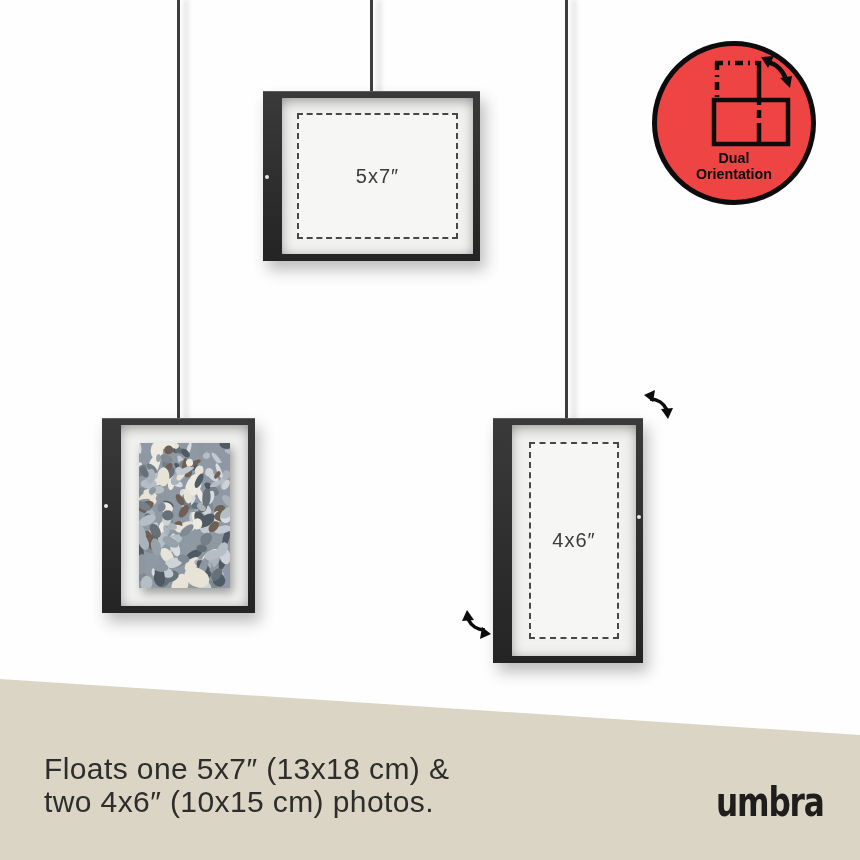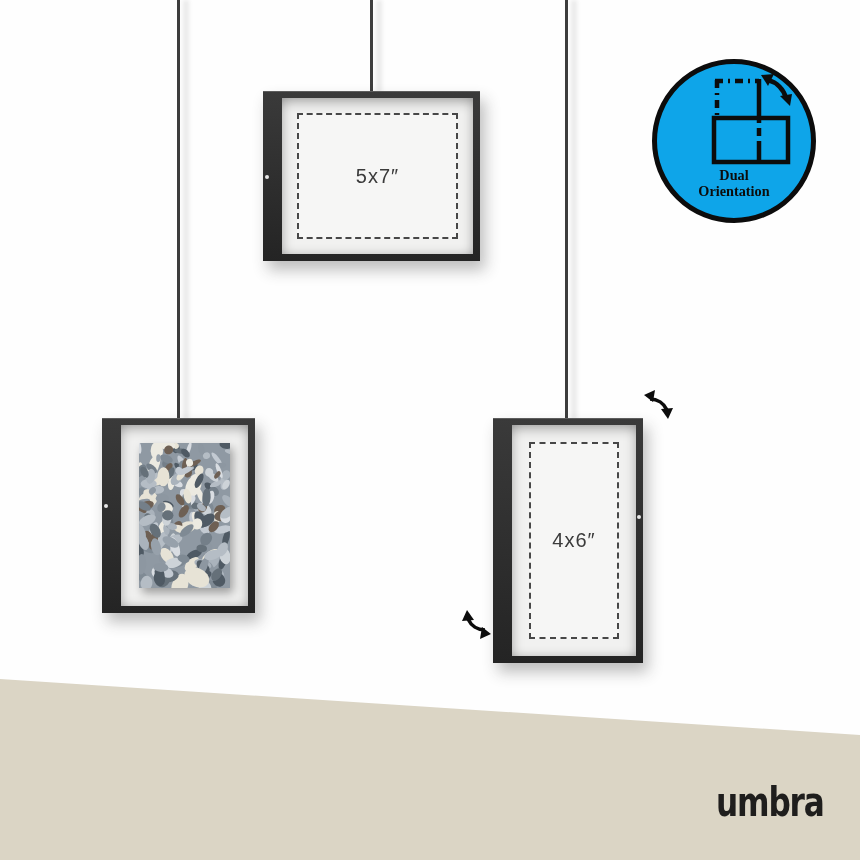--- a/index.html
+++ b/index.html
@@ -42,22 +42,22 @@
 
   .hw-dot{position:absolute;width:4px;height:4px;border-radius:50%;
           background:#e8e8e8;}
 
   
   .rot-arrow{position:absolute;width:34px;height:32px;}
   .rot-arrow.tr{left:642px;top:388px;}
   .rot-arrow.bl{left:459px;top:609px;transform:rotate(180deg);}
 
   
-  .badge{position:absolute;left:652px;top:59px;width:164px;height:164px;
-         border:5px solid #0c0c0c;border-radius:50%;background:#0ea5e9;box-sizing:border-box;font-family:Liberation Serif, serif;}
+  .badge{position:absolute;left:652px;top:41px;width:164px;height:164px;
+         border:5px solid #0c0c0c;border-radius:50%;background:#ef4444;box-sizing:border-box;}
   .badge-icon{position:absolute;left:43px;top:10px;width:92px;height:92px;}
   .badge-text{position:absolute;left:0;right:0;top:104px;text-align:center;
               font-weight:bold;font-size:15px;line-height:15.5px;color:#0c0c0c;
               transform:scaleX(.95);}
 
   
   .caption{position:absolute;left:44px;top:752px;font-size:30px;line-height:33px;
            color:#2e2d2b;letter-spacing:.4px;}
   .logo{position:absolute;left:716px;top:779px;font-family:"DejaVu Sans",sans-serif;
         font-weight:bold;font-size:40px;color:#1f1e1d;letter-spacing:-1.5px;
@@ -313,16 +313,20 @@
       <path d="M68 6 A 25 25 0 0 1 86 24" fill="none" stroke="#0c0c0c" stroke-width="4.5"></path>
       <polygon points="61,1 74,0 68,12" fill="#0c0c0c"></polygon>
       <polygon points="90,32 80,22 92,20" fill="#0c0c0c"></polygon>
     </svg>
     <div class="badge-text">
       <div>Dual</div>
       <div>Orientation</div>
     </div>
   </div>
 
+  <div class="caption">
+    <div>Floats one 5x7″ (13x18 cm) &amp;</div>
+    <div>two 4x6″ (10x15 cm) photos.</div>
+  </div>
 
   <div class="logo">umbra</div>
 
 </div>
 
 </body></html>

